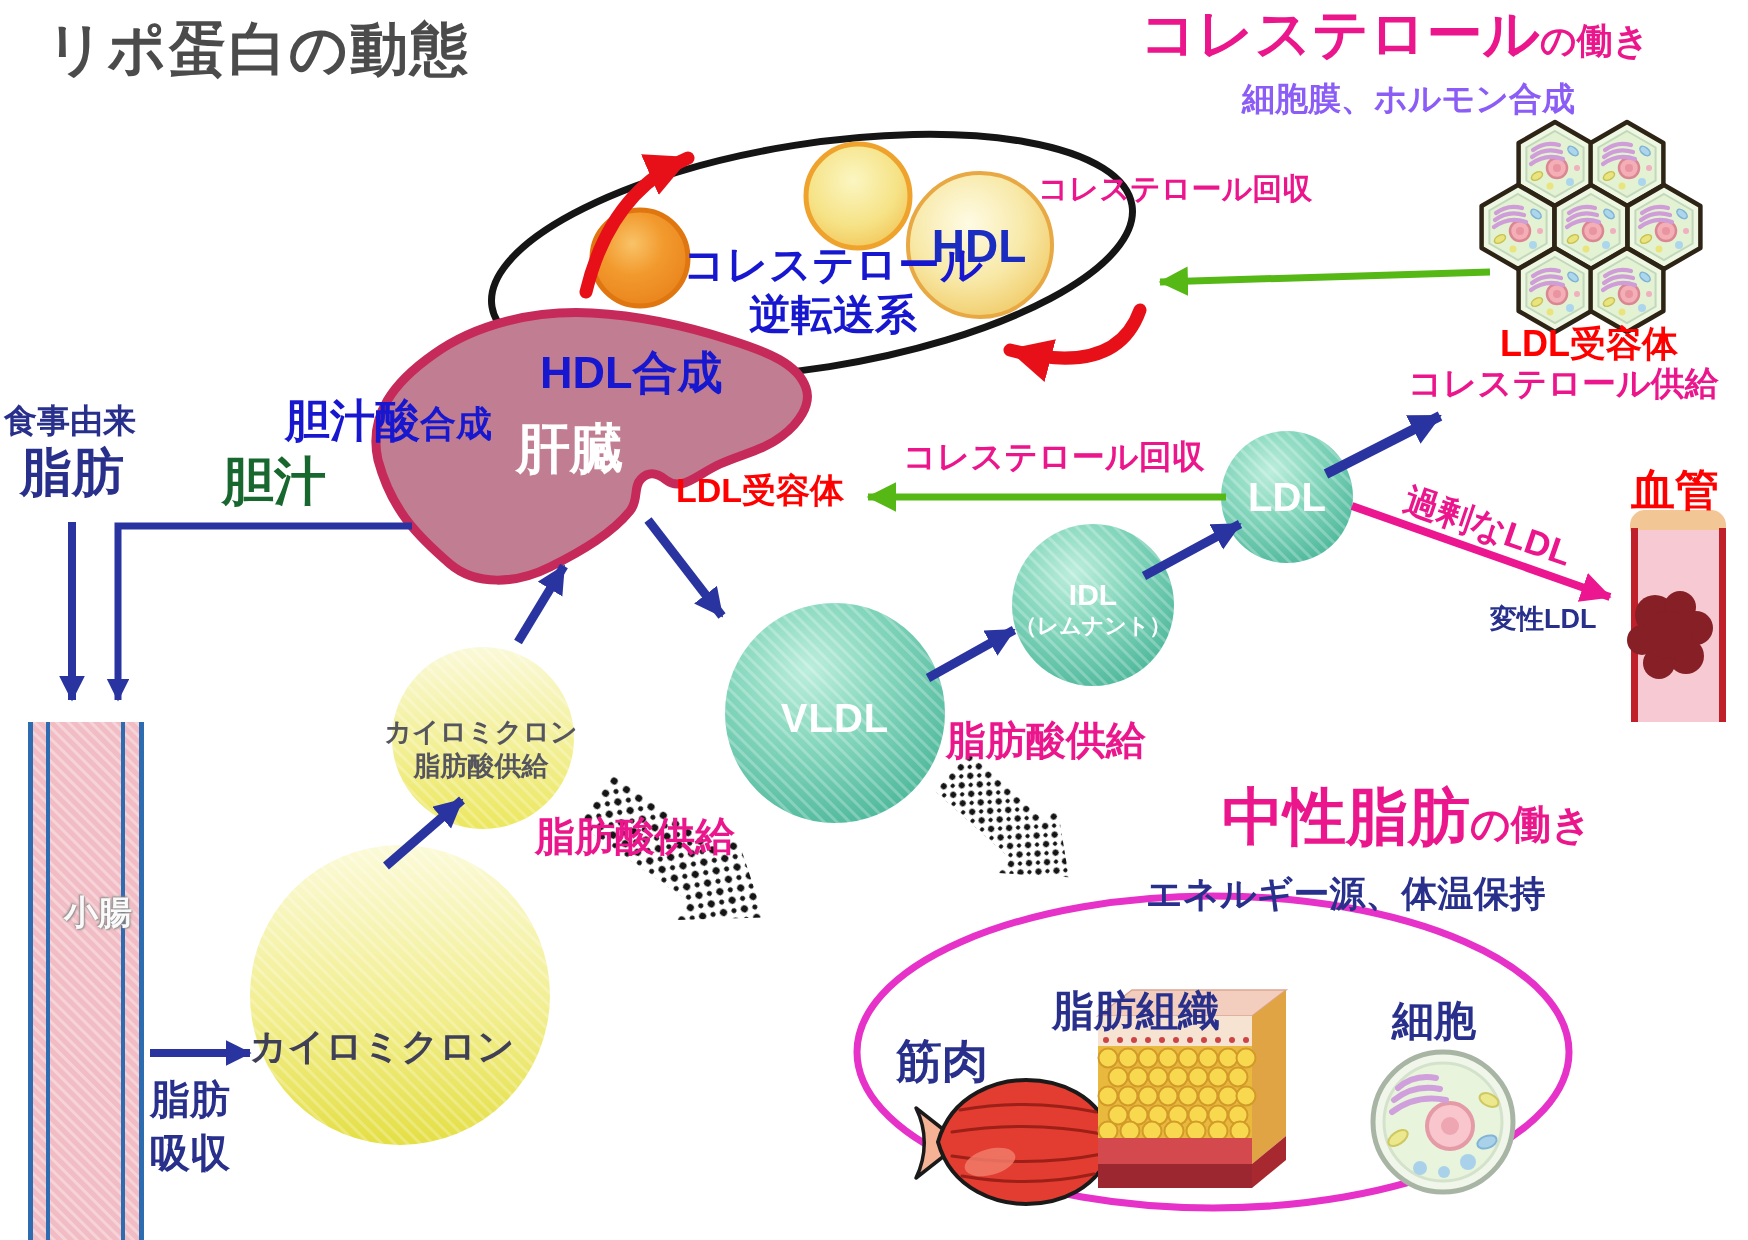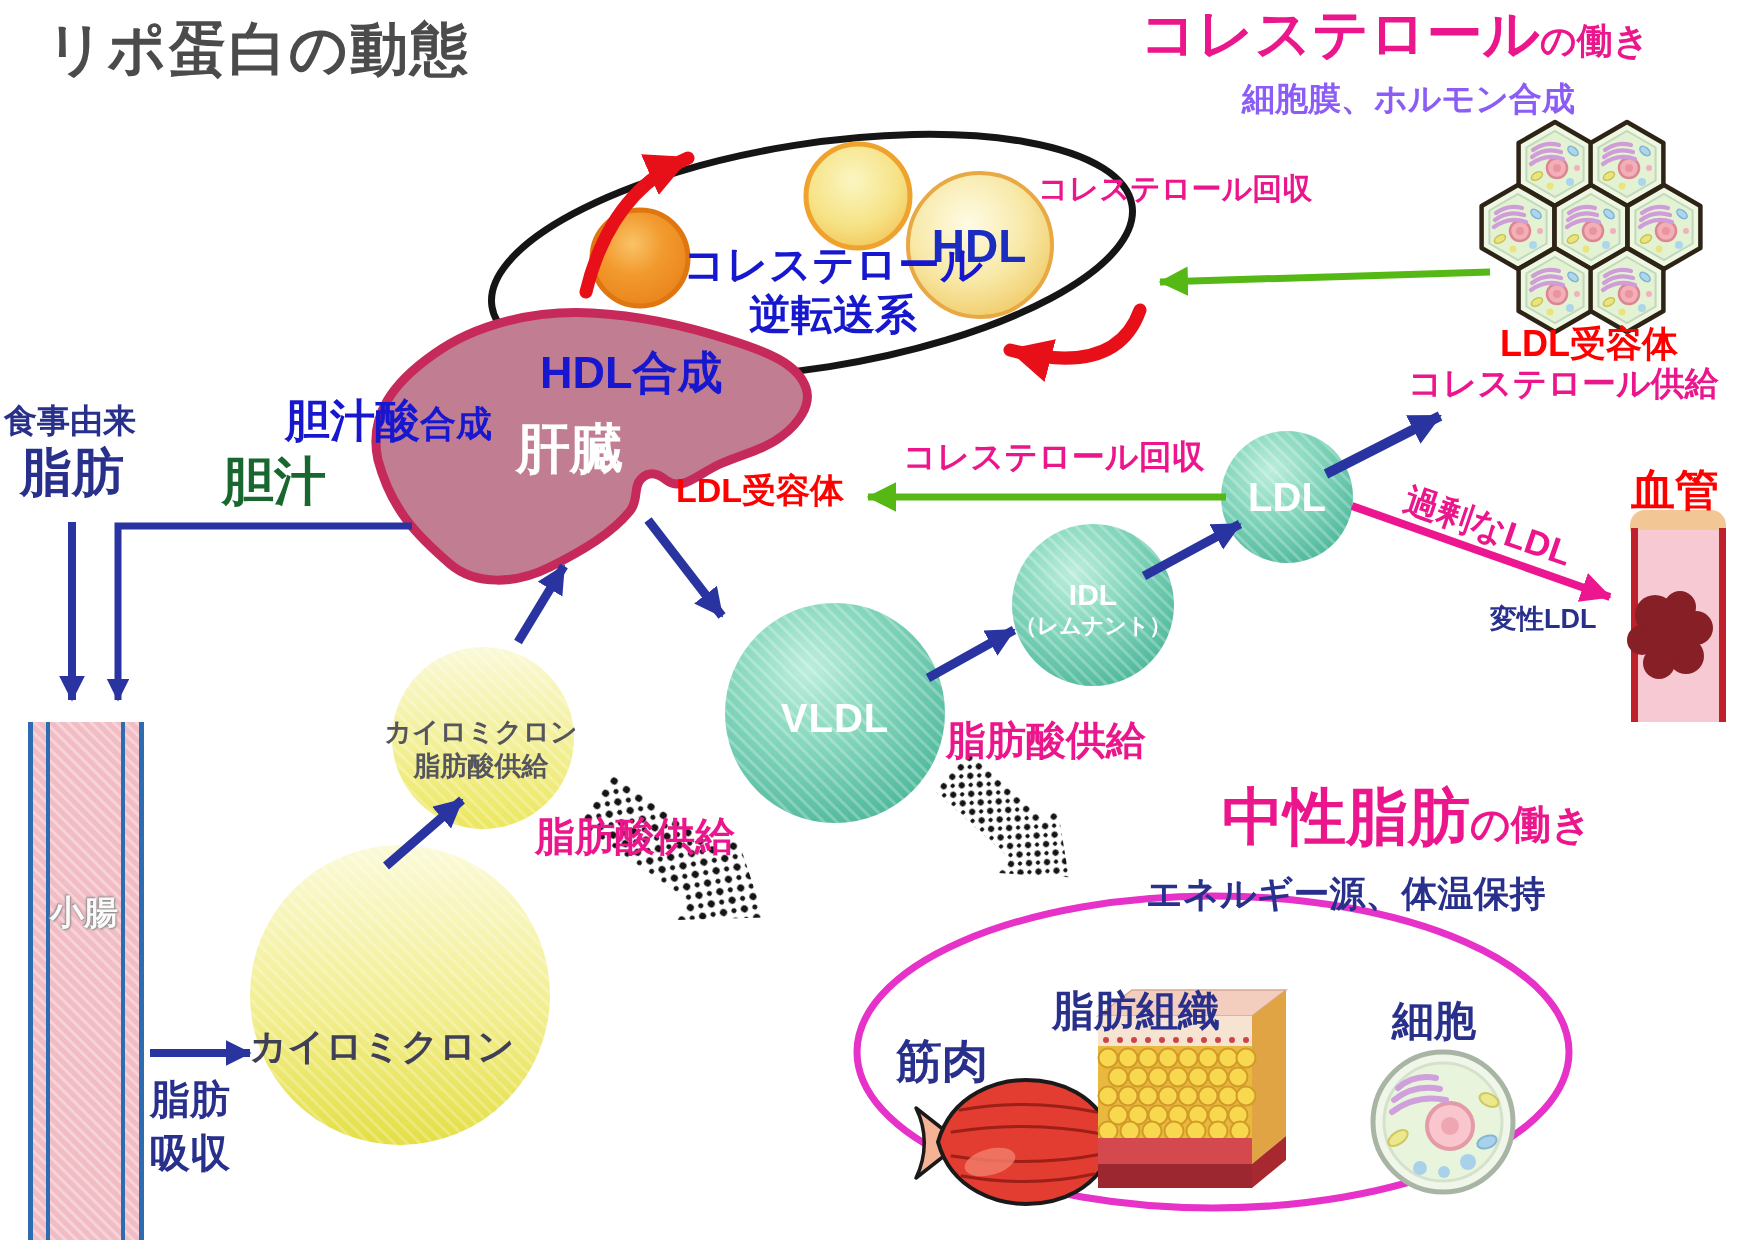--- a/index.html
+++ b/index.html
@@ -354,21 +354,21 @@
 <div class="lbl navy" style="left:1146px;top:876px;font-size:36px;">エネルギー源、体温保持</div>
 
 <div class="lbl navy" style="left:896px;top:1038px;font-size:46px;">筋肉</div>
 <div class="lbl navy" style="left:1052px;top:946px;font-size:42px;margin-top:44px;">脂肪組織</div>
 <div class="lbl navy" style="left:1392px;top:1000px;font-size:42px;">細胞</div>
 
 <div class="lbl navy" style="left:4px;top:404px;font-size:33px;">食事由来</div>
 <div class="lbl navy" style="left:20px;top:446px;font-size:52px;">脂肪</div>
 <div class="lbl green" style="left:178px;top:455px;font-size:52px;">胆汁</div>
 
-<div class="lbl c" style="left:84px;top:912px;font-size:34px;color:#fafafa;text-shadow:1px 1px 2px #8a8a8a,-1px -1px 2px #8a8a8a;">小腸</div>
+<div class="lbl c" style="left:98px;top:912px;font-size:34px;color:#fafafa;text-shadow:1px 1px 2px #8a8a8a,-1px -1px 2px #8a8a8a;">小腸</div>
 
 <div class="lbl navy" style="left:150px;top:1072px;font-size:40px;line-height:1.35;">
   <div>脂肪</div>
   <div>吸収</div>
 </div>
 
 <div class="lbl c" style="left:382px;top:1046px;font-size:37px;color:#3f3f58;">カイロミクロン</div>
 
 <div class="lbl cx" style="left:481px;top:716px;font-size:27px;color:#55555f;line-height:1.25;">
   <div>カイロミクロン</div>

